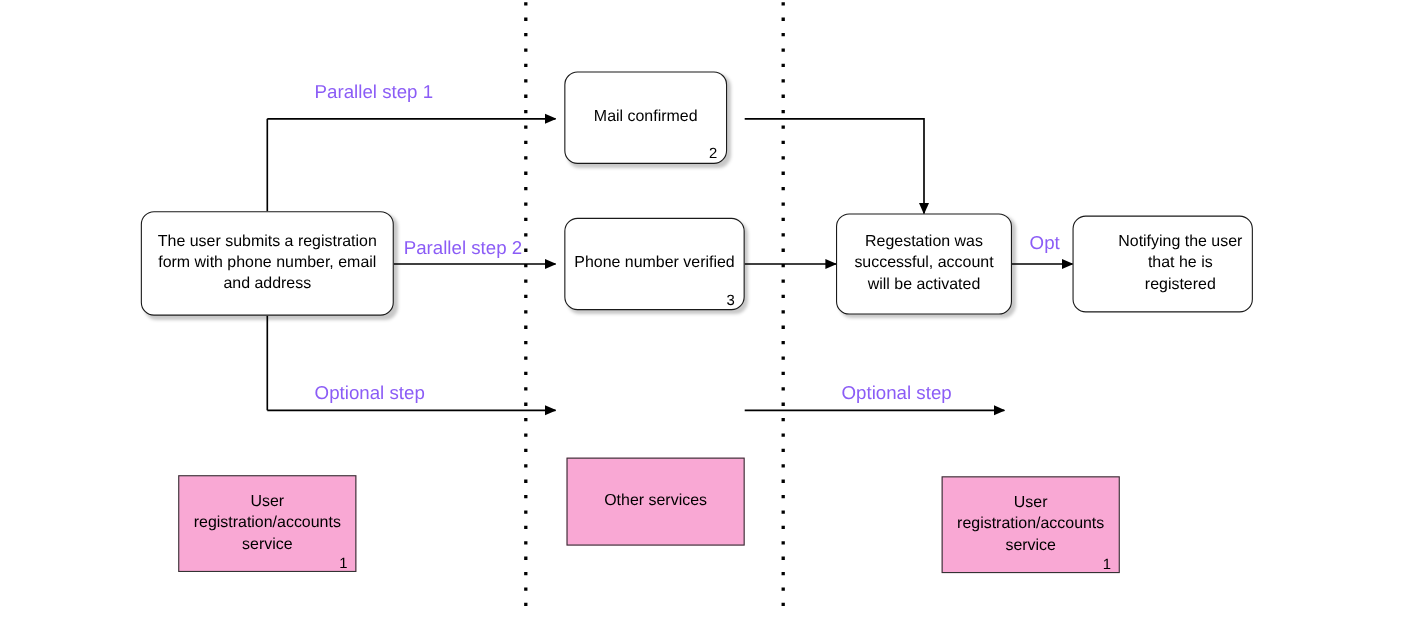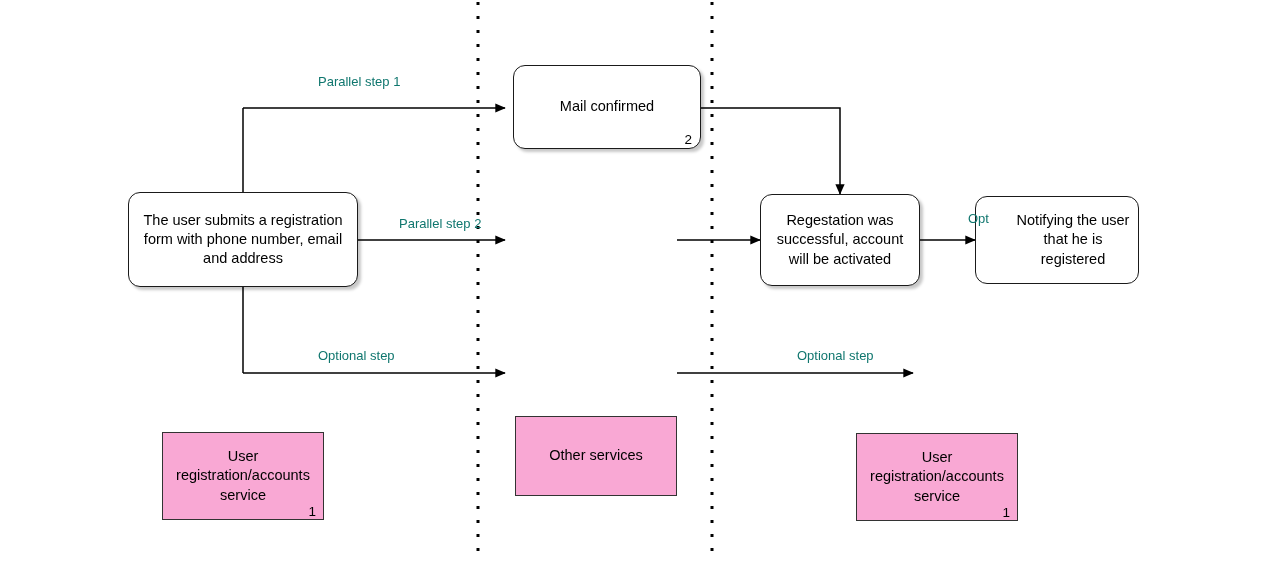--- a/index.html
+++ b/index.html
@@ -75,26 +75,25 @@
     position: absolute;
     right: 7px;
     bottom: 1px;
     font-size: 13.5px;
     line-height: 1;
   }
 
   
   .edge-label {
     position: absolute;
-    font-size: 13px;
+    font-size: 17px;
     line-height: 1;
-    color: #0f766e;
+    color: #8b5cf6;
     white-space: nowrap;
     background: transparent;
-    margin-left: 32px;
   }
 </style>
 </head>
 <body>
 
 <div id="canvas">
 
   <svg class="layer" viewBox="0 0 1288 564" xmlns="http://www.w3.org/2000/svg">
     <defs>
       <marker id="arrow" viewBox="0 0 10 10" refX="9.2" refY="5" markerWidth="7" markerHeight="7" orient="auto-start-reverse">
@@ -120,25 +119,29 @@
 
     <path d="M 920 240 L 975 240" fill="none" stroke="#000000" stroke-width="1.5" marker-end="url(#arrow)"></path>
 
     <path d="M 677 373 L 913 373" fill="none" stroke="#000000" stroke-width="1.5" marker-end="url(#arrow)"></path>
   </svg>
 
   <div class="node" style="left:128px; top:192px; width:230px; height:95px;">
     <span class="label">The user submits a registration form with phone number, email and address</span>
   </div>
 
-  <div class="node" style="left:513px; top:65px; width:188px; height:84px;">
+  <div class="node" style="left:513px; top:65px; width:148px; height:84px;">
     <span class="label">Mail confirmed</span>
     <span class="num">2</span>
   </div>
 
+  <div class="node" style="left:513px; top:198px; width:164px; height:84px;">
+    <span class="label">Phone number verified</span>
+    <span class="num">3</span>
+  </div>
 
 
   <div class="node" style="left:760px; top:194px; width:160px; height:92px;">
     <span class="label">Regestation was successful, account will be activated</span>
   </div>
 
   <div class="node noshadow" style="left:975px; top:196px; width:164px; height:88px;">
     <span class="label">Notifying the user that he is registered</span>
   </div>
 

